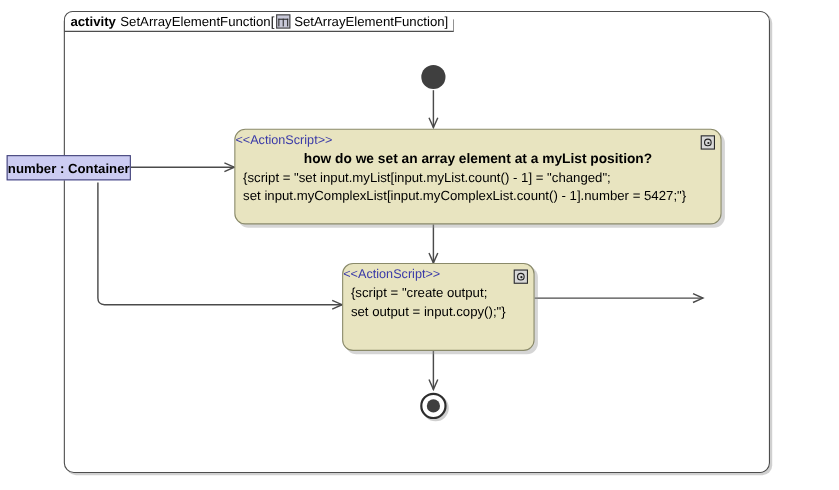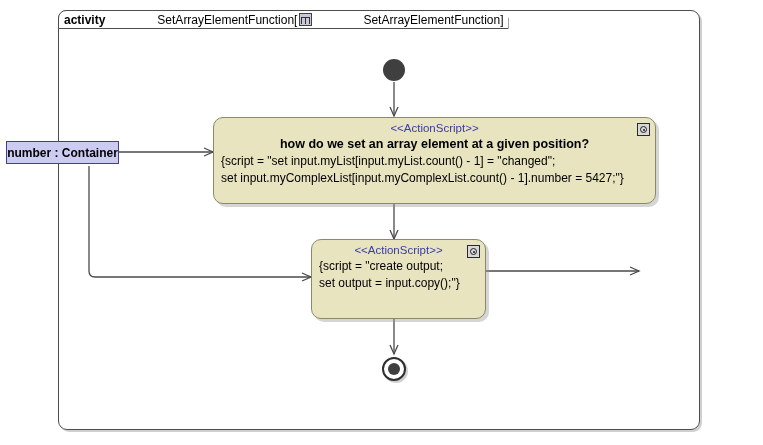--- a/index.html
+++ b/index.html
@@ -47,21 +47,21 @@
     font-size: 12px;
     color: #000000;
     white-space: nowrap;
     
     clip-path: polygon(0 0, calc(100% - 8px) 0, 100% 8px, 100% 100%, 0 100%);
   }
   .frame-title .kw {
     font-weight: bold;
     margin-right: 4px;
   }
-  .frame-title .nm { font-weight: normal; margin-left: 48px; }
+  .frame-title .nm { font-weight: normal; }
   .frame-title .brk { font-weight: normal; }
 
   .tab-icon {
     display: inline-block;
     width: 13px;
     height: 13px;
     margin: 0 3px 0 2px;
     position: relative;
     background: #c8c8d8;
     border: 1px solid #404040;
@@ -89,21 +89,21 @@
   .action {
     position: absolute;
     background: #e8e4c0;
     border: 1px solid #8a8a6a;
     border-radius: 10px;
     box-sizing: border-box;
     box-shadow: 3px 3px 0 rgba(150,150,150,0.40);
     color: #000000;
   }
   .stereo {
-    text-align: center;
+    text-align: left;
     color: #3a3aa8;
     font-size: 11.5px;
     line-height: 14px;
     margin-top: 3px;
   }
   .action-name {
     text-align: center;
     font-weight: bold;
     font-size: 12.5px;
     line-height: 16px;
@@ -229,21 +229,21 @@
     <path d="M89,166 L89,271 Q89,277 95,277 L311,277" fill="none" stroke="#4a4a4a" stroke-width="1.3" marker-end="url(#oarrow)"></path>
 
     <line x1="486" y1="271" x2="639" y2="271" stroke="#4a4a4a" stroke-width="1.3" marker-end="url(#oarrow)"></line>
   </svg>
 
   <div class="initial-node" style="left:383px; top:59px;"></div>
 
   <div class="action" style="left:213px; top:117px; width:443px; height:87px;">
     <div class="node-icon"></div>
     <div class="stereo">&lt;&lt;ActionScript&gt;&gt;</div>
-    <div class="action-name">how do we set an array element at a given position?</div>
+    <div class="action-name">how do we set an array element at a myList position?</div>
     <div class="action-body">{script = "set input.myList[input.myList.count() - 1] = "changed";</div>
     <div class="action-body">set input.myComplexList[input.myComplexList.count() - 1].number = 5427;"}</div>
   </div>
 
   <div class="action" style="left:311px; top:239px; width:175px; height:80px;">
     <div class="node-icon"></div>
     <div class="stereo">&lt;&lt;ActionScript&gt;&gt;</div>
     <div class="action-body">{script = "create output;</div>
     <div class="action-body">set output = input.copy();"}</div>
   </div>

